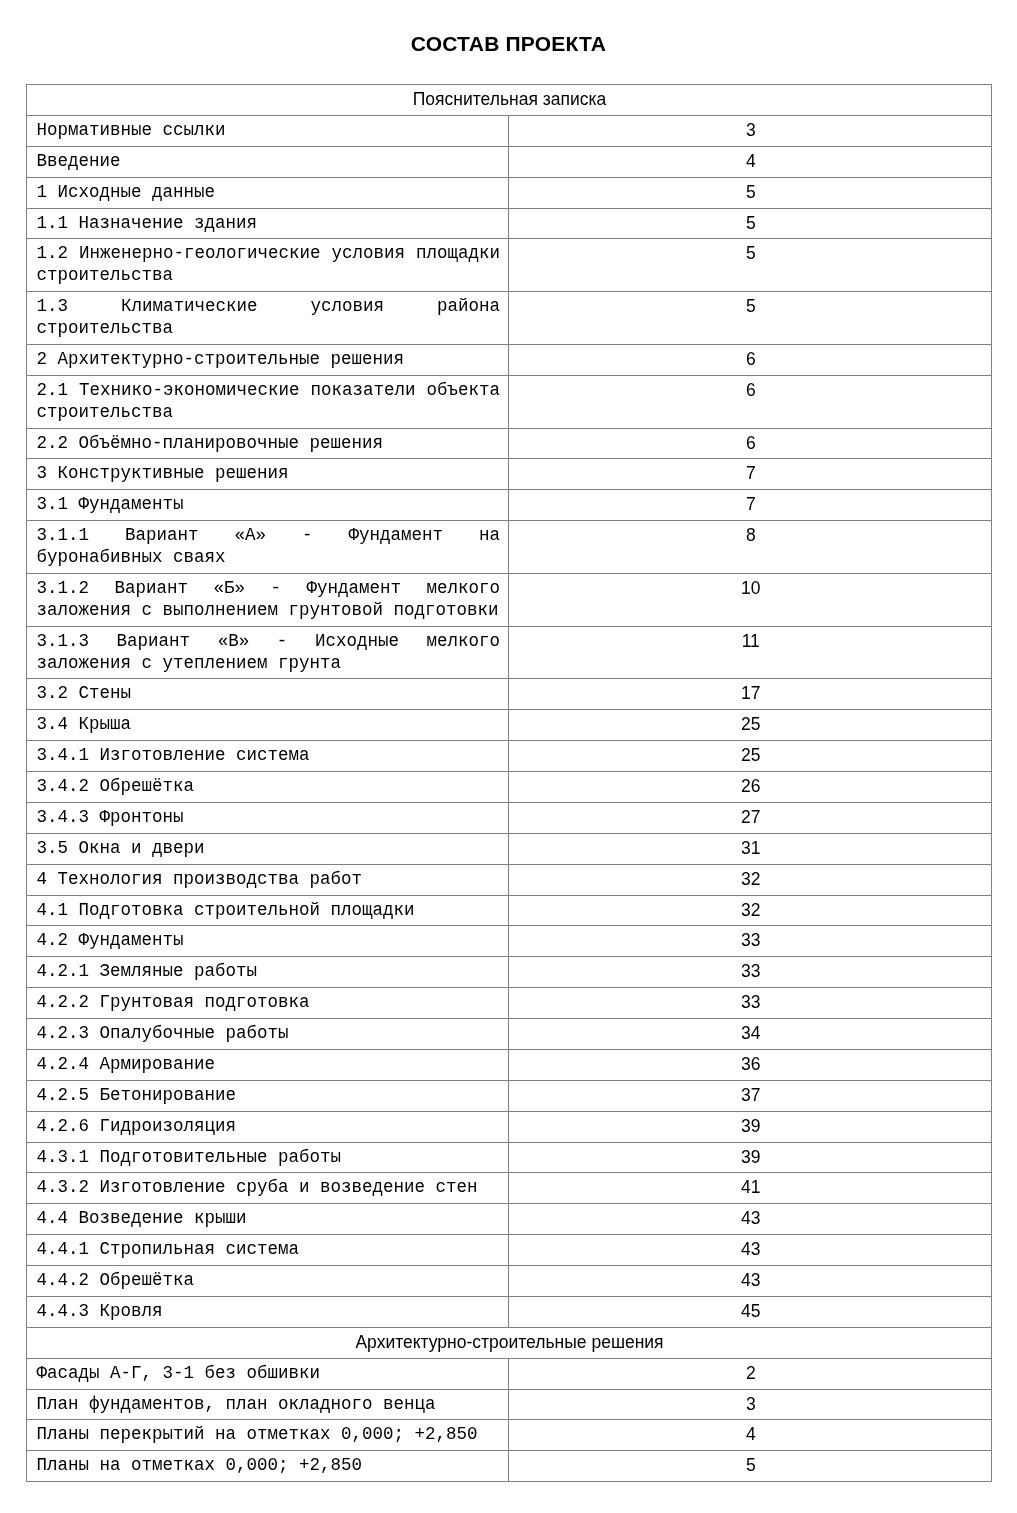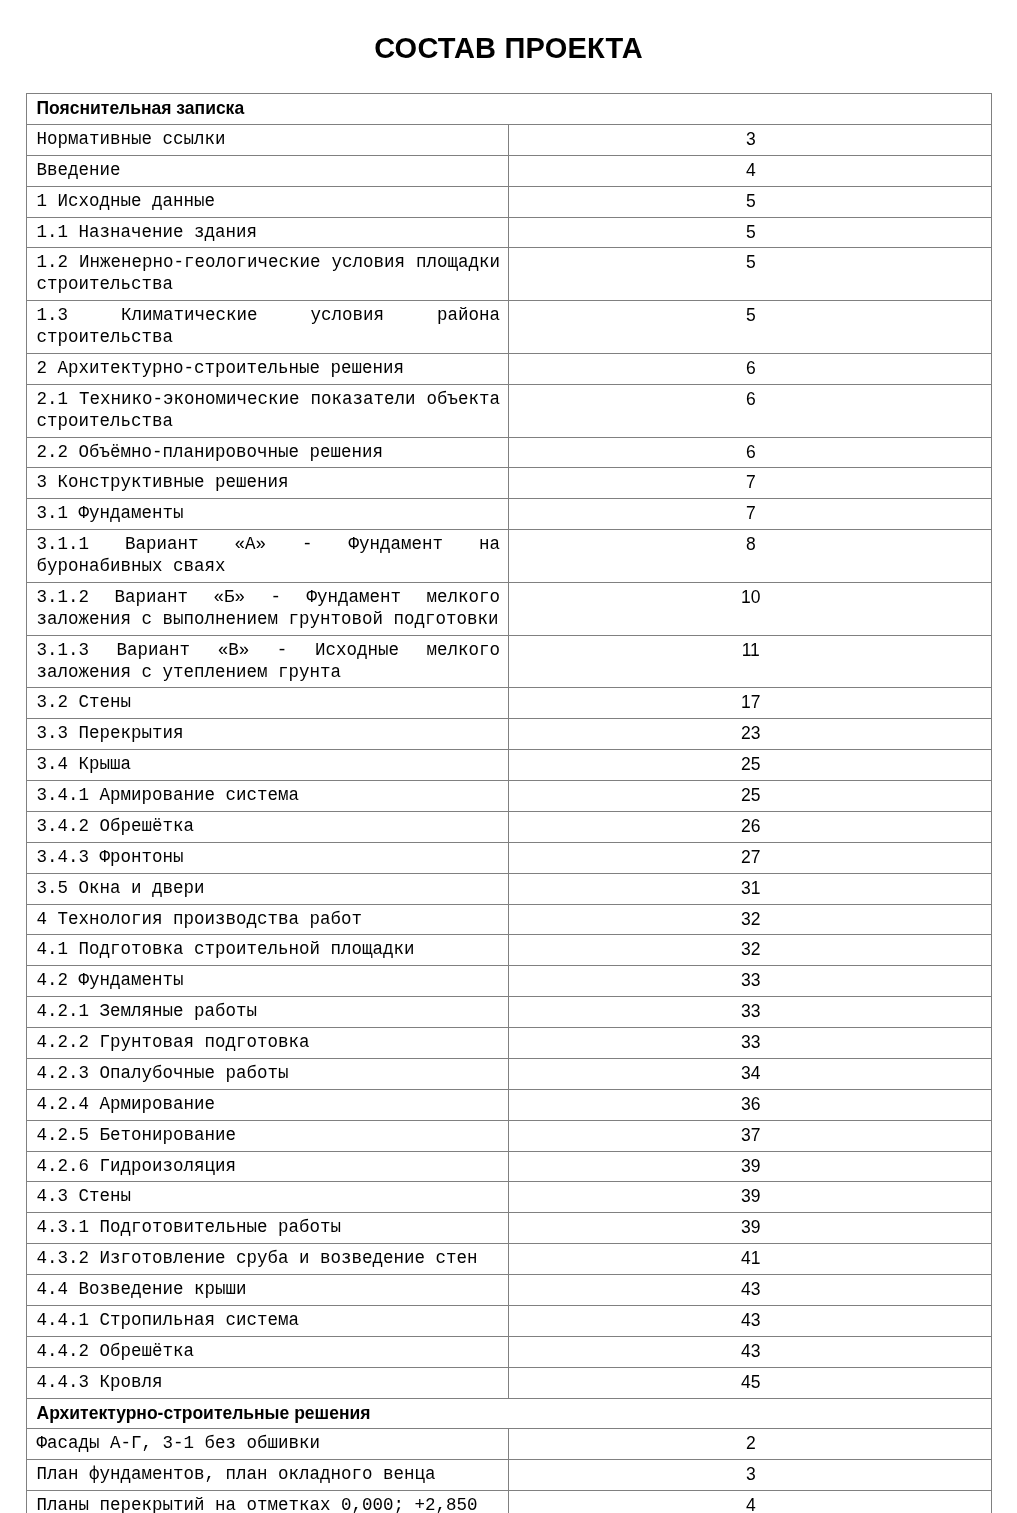--- a/index.html
+++ b/index.html
@@ -13,42 +13,41 @@
     font-family: "Liberation Sans", sans-serif;
     color: #000000;
   }
   .page {
     width: 1017px;
     box-sizing: border-box;
     padding: 22px 20px 10px 20px;
   }
   .doc-title {
     text-align: center;
-    font-size: 29px;
+    font-size: 21px;
     font-weight: bold;
     letter-spacing: 0.2px;
     margin: 10px 0 28px 0;
   }
   table.toc {
     width: 966px;
     margin: 0 auto;
     border-collapse: collapse;
     table-layout: fixed;
   }
   table.toc td {
     border: 1px solid #808080;
     font-size: 17.5px;
     line-height: 1.25;
     padding: 4px 8px 4px 10px;
     vertical-align: top;
   }
   td.section-head {
-    text-align: left;
+    text-align: center;
     padding: 4px 8px;
-    font-weight: bold;
   }
   td.page-num {
     width: 52px;
     text-align: center;
     padding-left: 4px;
     padding-right: 4px;
   }
   td.title-cell {
     text-align: justify;
     text-justify: inter-word;
@@ -125,29 +124,25 @@
         </tr>
         <tr>
           <td class="title-cell">3.1.3 Вариант «В» - Исходные мелкого заложения с утеплением грунта</td>
           <td class="page-num">11</td>
         </tr>
         <tr>
           <td class="title-cell">3.2 Стены</td>
           <td class="page-num">17</td>
         </tr>
         <tr>
-          <td class="title-cell">3.3 Перекрытия</td>
-          <td class="page-num">23</td>
-        </tr>
-        <tr>
           <td class="title-cell">3.4 Крыша</td>
           <td class="page-num">25</td>
         </tr>
         <tr>
-          <td class="title-cell">3.4.1 Армирование система</td>
+          <td class="title-cell">3.4.1 Изготовление система</td>
           <td class="page-num">25</td>
         </tr>
         <tr>
           <td class="title-cell">3.4.2 Обрешётка</td>
           <td class="page-num">26</td>
         </tr>
         <tr>
           <td class="title-cell">3.4.3 Фронтоны</td>
           <td class="page-num">27</td>
         </tr>
@@ -185,24 +180,20 @@
         </tr>
         <tr>
           <td class="title-cell">4.2.5 Бетонирование</td>
           <td class="page-num">37</td>
         </tr>
         <tr>
           <td class="title-cell">4.2.6 Гидроизоляция</td>
           <td class="page-num">39</td>
         </tr>
         <tr>
-          <td class="title-cell">4.3 Стены</td>
-          <td class="page-num">39</td>
-        </tr>
-        <tr>
           <td class="title-cell">4.3.1 Подготовительные работы</td>
           <td class="page-num">39</td>
         </tr>
         <tr>
           <td class="title-cell">4.3.2 Изготовление сруба и возведение стен</td>
           <td class="page-num">41</td>
         </tr>
         <tr>
           <td class="title-cell">4.4 Возведение крыши</td>
           <td class="page-num">43</td>

